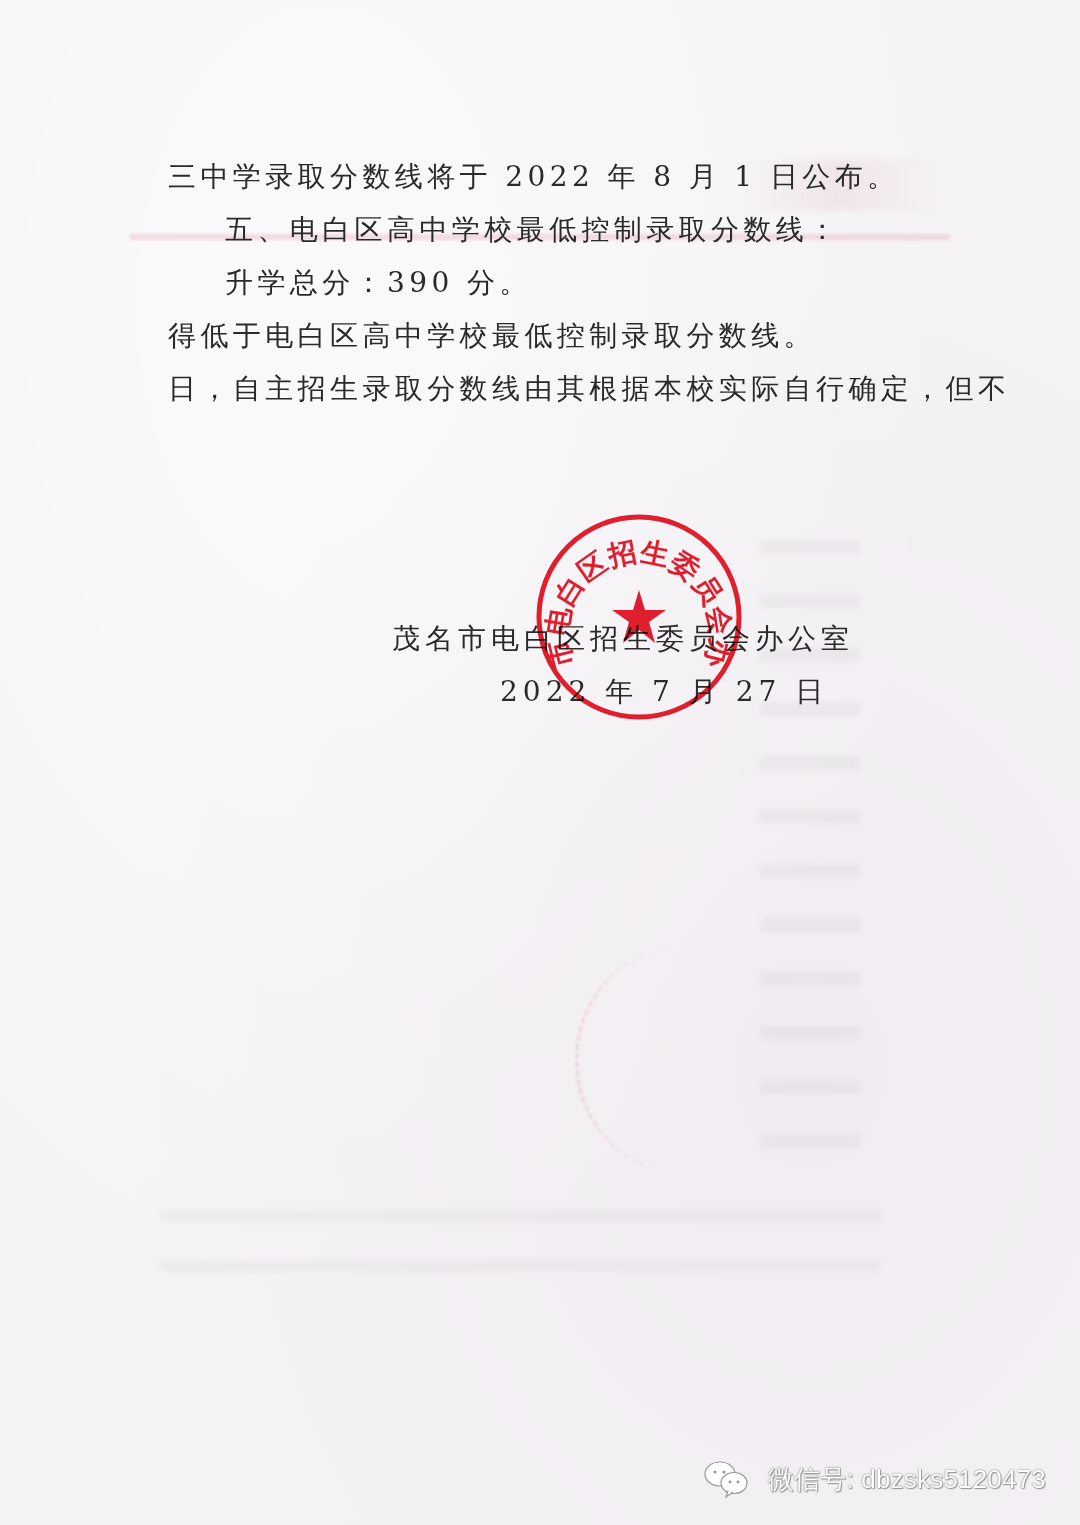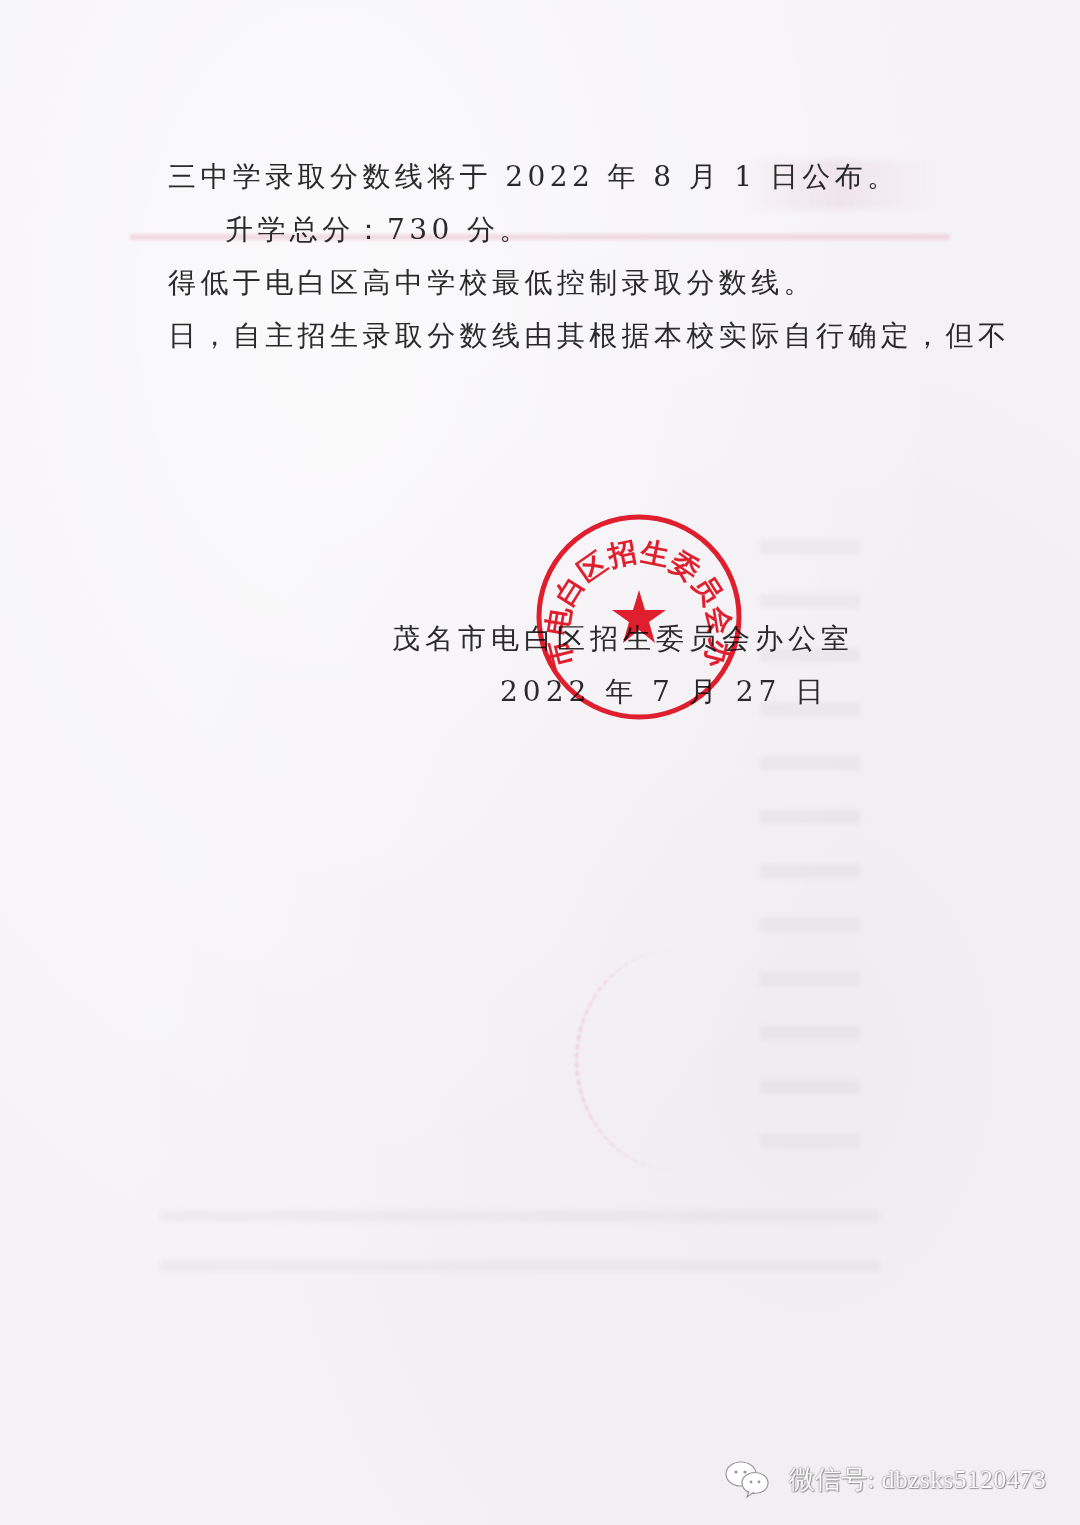--- a/index.html
+++ b/index.html
@@ -96,42 +96,43 @@
       border-left: 3px dashed rgba(230,120,140,0.25);
       filter: blur(1px);
     }
     .watermark {
       position: absolute;
       right: 34px;
       top: 1459px;
       display: flex;
       align-items: center;
       gap: 16px;
-      font-family: Liberation Serif, serif;
+      font-family: Liberation Sans, sans-serif;
       font-size: 26px;
       color: #ffffff;
       text-shadow: 0 0 1px #777, 0 0 2px #999, 1px 1px 1px #999;
       letter-spacing: 0.2px;
     }
     .wechat-icon svg { width: 50px; height: 40px; display: block; }
   </style>
 </head>
 <body>
 
 <div class="page">
 
   <div class="bleed-title"></div>
   <div class="bleed-rule"></div>
   <div class="bleed-lines"></div>
   <div class="bleed-lines-2"></div>
   <div class="seal-ghost"></div>
 
   <div class="body-text">
     <span class="para">三中学录取分数线将于 2022 年 8 月 1 日公布。</span>
-    <span class="para indent">升学总分：730 分。</span>
+    <span class="para indent">五、电白区高中学校最低控制录取分数线：</span>
+    <span class="para indent">升学总分：390 分。</span>
     <span class="para">得低于电白区高中学校最低控制录取分数线。</span>
     <span class="para">日，自主招生录取分数线由其根据本校实际自行确定，但不</span>
   </div>
 
   <div class="signature">
     <span class="sig-org">茂名市电白区招生委员会办公室</span>
     <span class="sig-date">2022 年 7 月 27 日</span>
   </div>
 
   <div class="seal">

